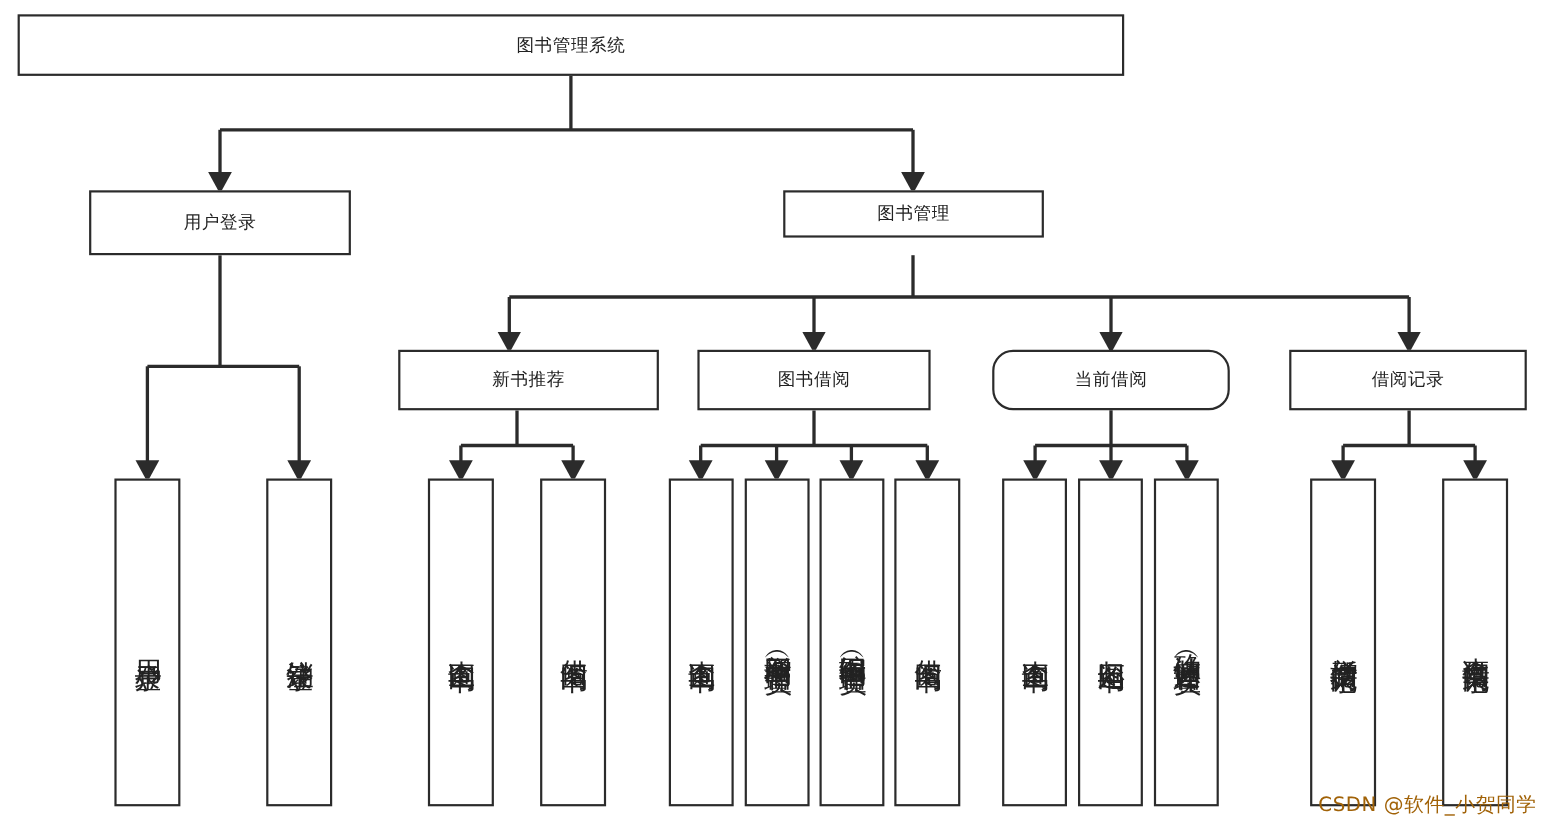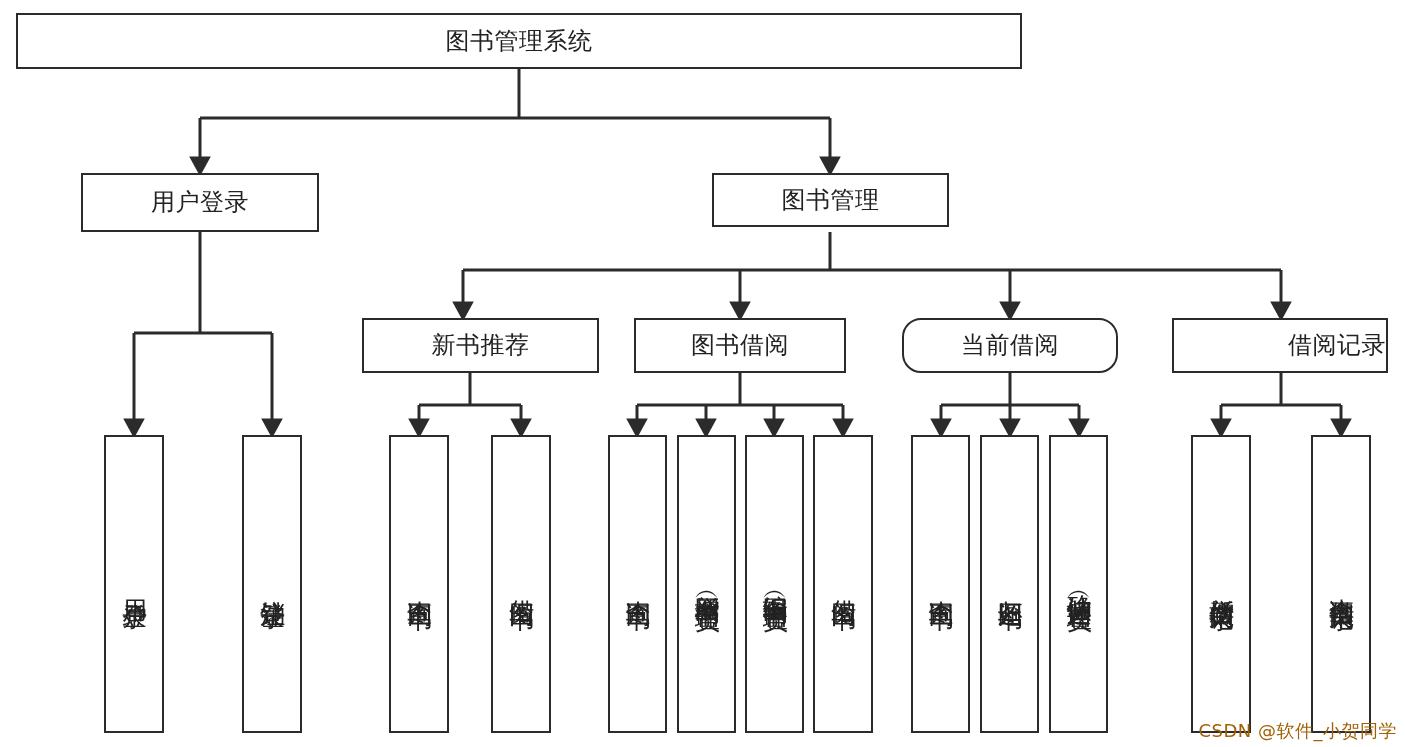--- a/index.html
+++ b/index.html
@@ -30,21 +30,21 @@
     position: absolute;
     box-sizing: border-box;
     background: #ffffff;
     border: 2px solid #2b2b2b;
     display: flex;
     align-items: center;
     justify-content: center;
     color: #222222;
   }
   .node .label {
-    font-size: 24px;
+    font-size: 16px;
     line-height: 1.18;
     letter-spacing: 0.5px;
     white-space: nowrap;
     text-align: center;
   }
   .node.vert {
     align-items: center;
     justify-content: center;
   }
   .node.vert .label {
@@ -124,37 +124,37 @@
   </svg>
 
   <div class="node" style="left:16px; top:13px; width:1006px; height:56px;">
     <span class="label">图书管理系统</span>
   </div>
 
   <div class="node" style="left:81px; top:173px; width:238px; height:59px;">
     <span class="label">用户登录</span>
   </div>
 
-  <div class="node" style="left:712px; top:173px; width:237px; height:54px;">
+  <div class="node" style="left:712px; top:173px; width:237px; height:43px;">
     <span class="label">图书管理</span>
   </div>
 
   <div class="node" style="left:362px; top:318px; width:237px; height:55px;">
     <span class="label">新书推荐</span>
   </div>
 
   <div class="node" style="left:634px; top:318px; width:212px; height:55px;">
     <span class="label">图书借阅</span>
   </div>
 
   <div class="node" style="left:902px; top:318px; width:216px; height:55px;border-radius:19px;">
     <span class="label">当前借阅</span>
   </div>
 
-  <div class="node" style="left:1172px; top:318px; width:216px; height:55px;justify-content:flex-end;">
+  <div class="node" style="left:1172px; top:318px; width:216px; height:55px;">
     <span class="label">借阅记录</span>
   </div>
 
   <div class="node vert" style="left:104px; top:435px; width:60px; height:298px;">
     <span class="label">用户登录</span>
   </div>
 
   <div class="node vert" style="left:242px; top:435px; width:60px; height:298px;">
     <span class="label">注销登录</span>
   </div>

